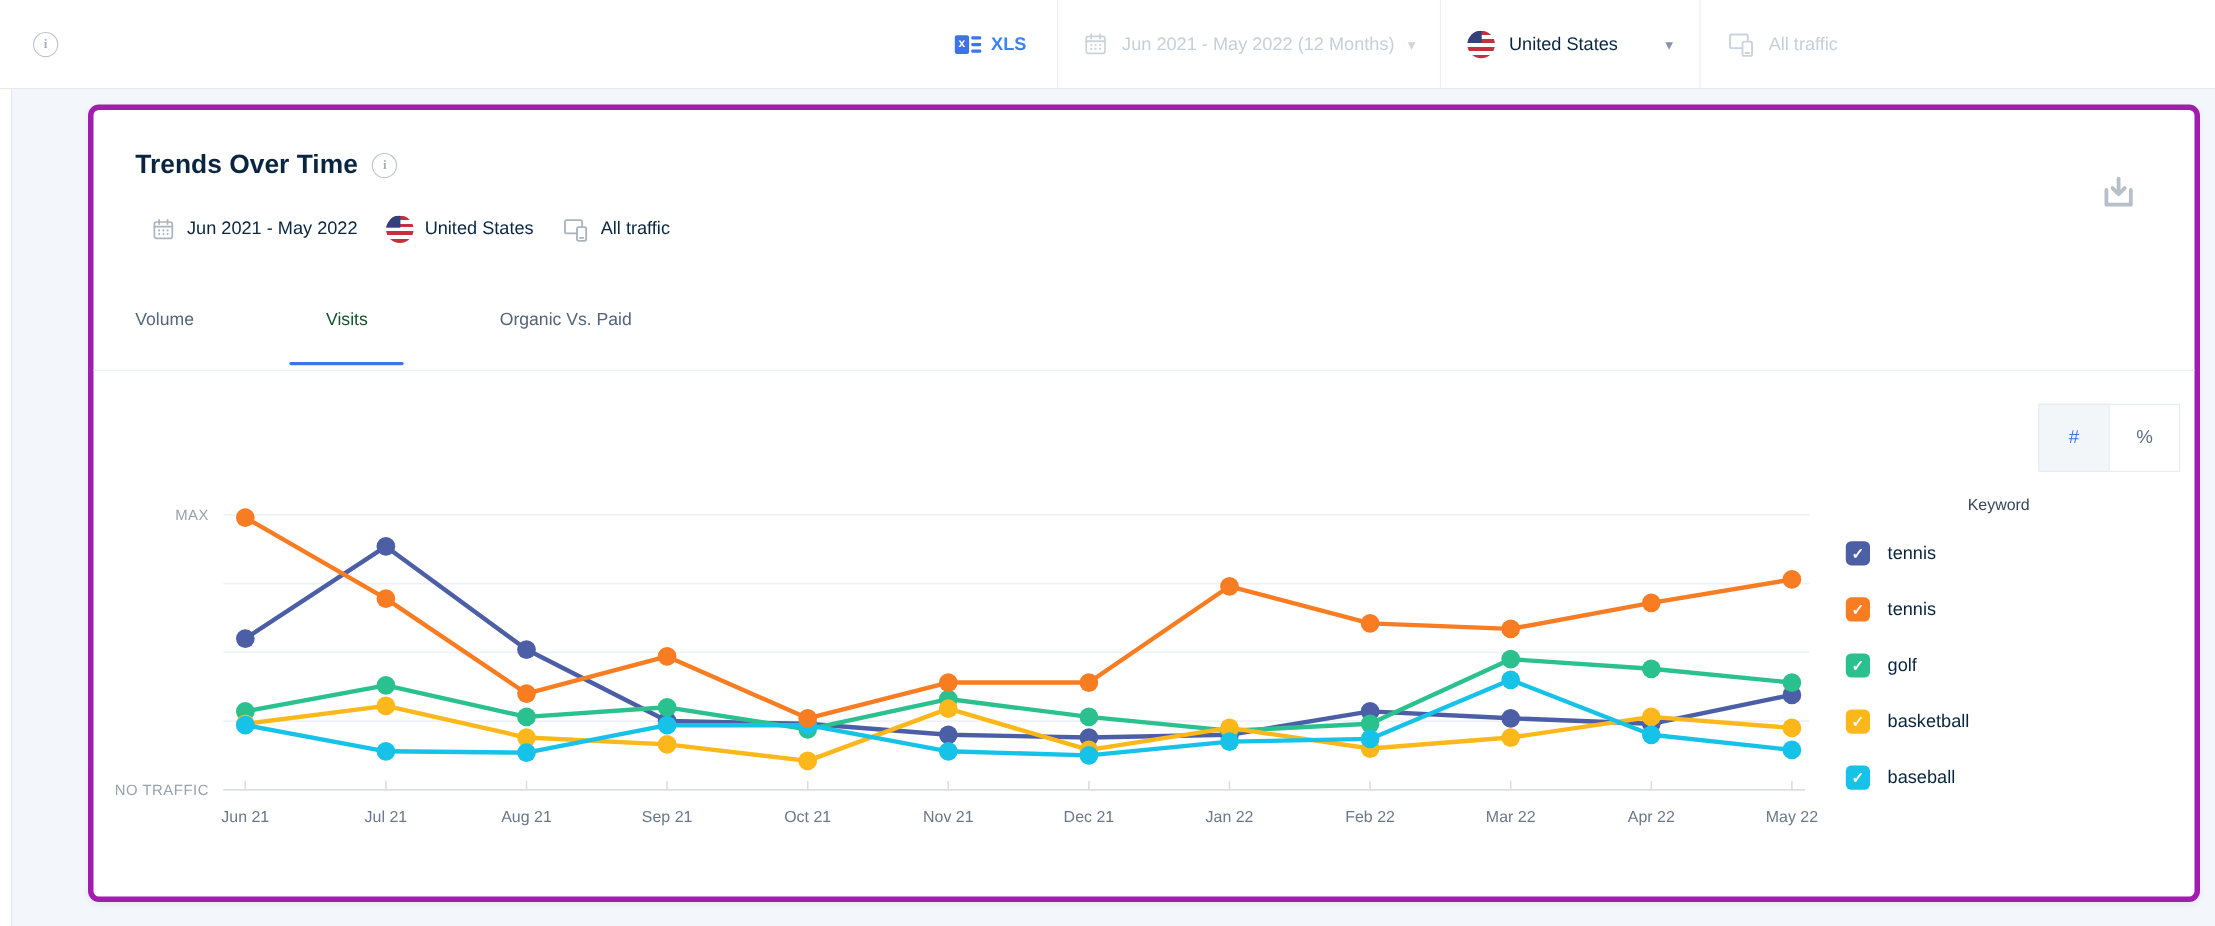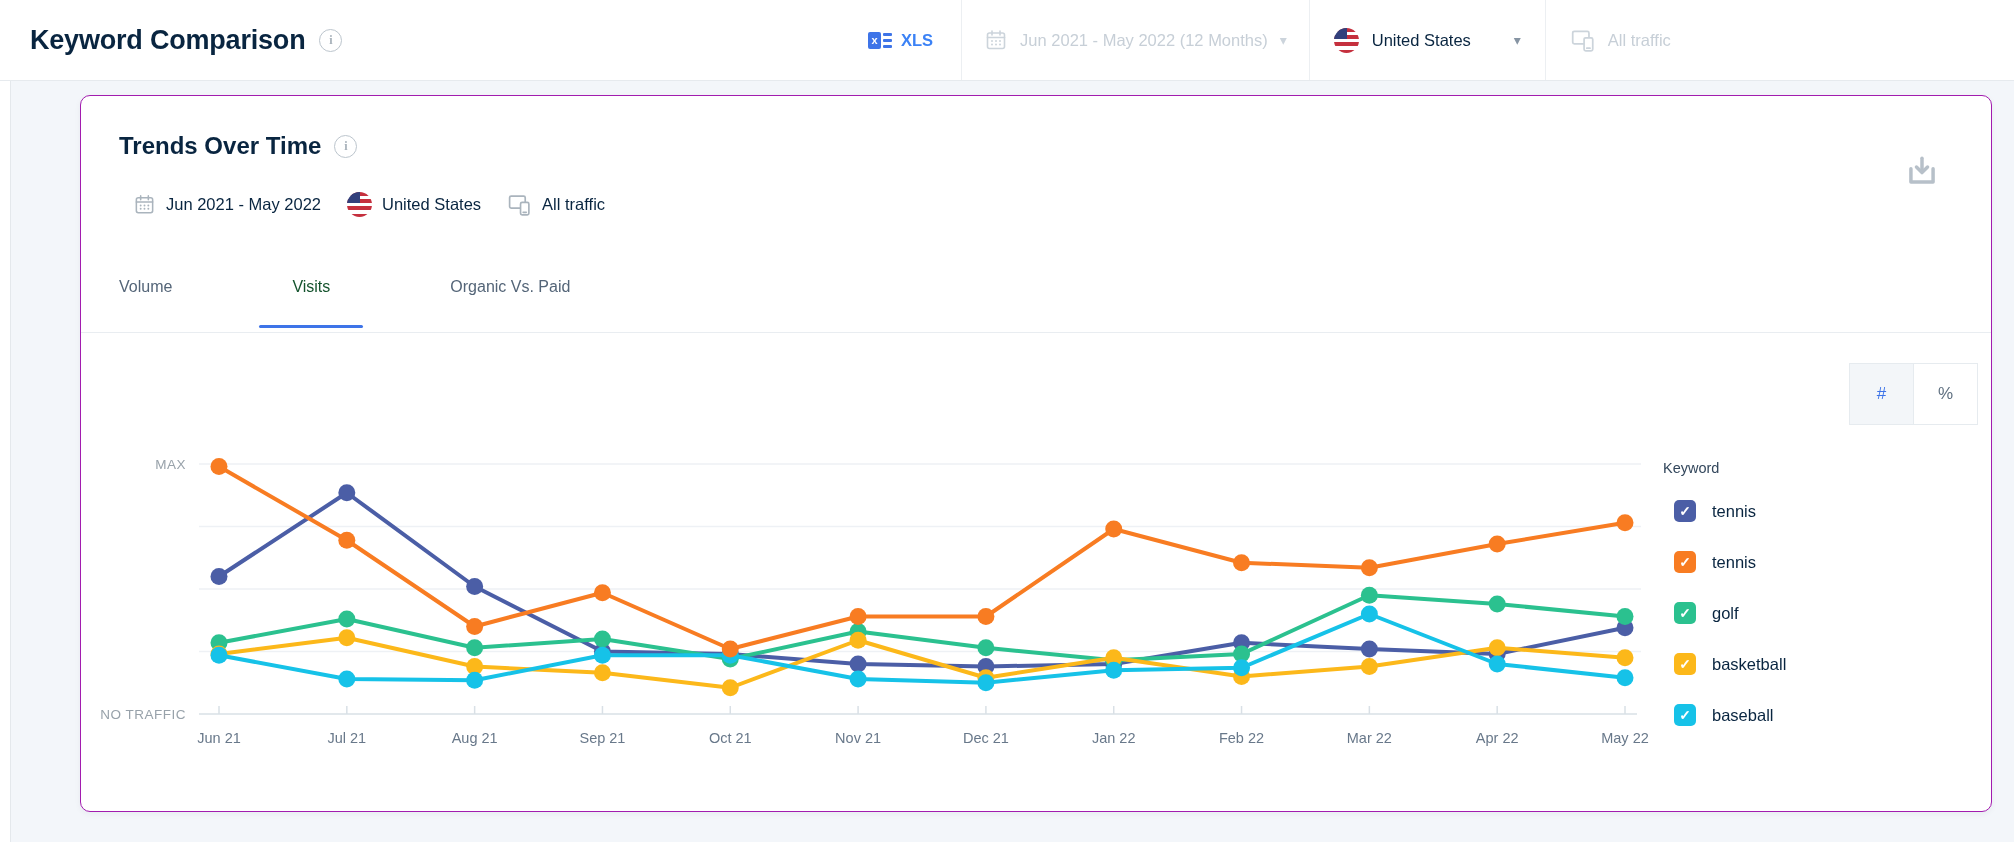--- a/index.html
+++ b/index.html
@@ -36,21 +36,21 @@
   .cal{display:inline-block;}
   
   .dev{display:inline-block;}
 
   
   .flag{width:25px;height:25px;border-radius:50%;position:relative;overflow:hidden;flex:0 0 auto;
         background:repeating-linear-gradient(180deg,#c5303e 0 3.6px,#fff 3.6px 7.2px);}
   .flag::before{content:'';position:absolute;left:0;top:0;width:13px;height:11px;background:#32407c;}
 
   
-  .card{position:absolute;left:80px;top:95px;width:1910px;height:715px;background:#fff;border:1px solid #a21caf;
+  .card{position:absolute;left:80px;top:95px;width:1910px;height:715px;background:#fff;border:5px solid #a21caf;
         border-radius:10px;box-shadow:0 2px 6px rgba(9,37,64,0.05);}
   .card-title-wrap{position:absolute;left:38px;top:36px;display:flex;align-items:center;gap:13px;}
   .card-title{font-size:24px;font-weight:bold;color:#092540;}
   .subtitle{position:absolute;left:52px;top:96px;display:flex;align-items:center;gap:10px;font-size:16.5px;color:#092540;}
   .subtitle .sp{width:6px;}
   .download-btn{position:absolute;right:48px;top:54px;width:42px;height:42px;display:flex;align-items:center;justify-content:center;cursor:pointer;border-radius:4px;}
 
   
   .tabs{position:absolute;left:38px;top:182px;display:flex;gap:120px;font-size:16px;}
   .tab{position:relative;color:#546578;padding-bottom:32px;cursor:pointer;}
@@ -59,38 +59,37 @@
   .tabs-divider{position:absolute;left:0;right:0;top:236px;height:1px;background:#e9edf1;}
 
   
   .unit-toggle{position:absolute;right:13px;top:267px;display:flex;}
   .ub{width:63px;height:60px;display:flex;align-items:center;justify-content:center;font-size:17px;border:1px solid #e6ebef;cursor:pointer;background:#fff;color:#5f7080;}
   .ub + .ub{border-left:none;}
   .ub.selected{background:#f3f6f9;color:#3e74e8;}
 
   
   .chart-svg{position:absolute;left:0;top:350px;}
-  .legend{position:absolute;left:1582px;top:364px;width:300px;}
+  .legend{position:absolute;left:1582px;top:352px;width:300px;text-align:center;}
   .legend-title{font-size:14.5px;color:#33475c;margin-bottom:24px;}
   .legend-item{display:flex;align-items:center;gap:16px;height:22px;margin-bottom:29px;margin-left:11px;font-size:16.5px;color:#092540;cursor:pointer;}
   .cbox{width:22px;height:22px;border-radius:5px;display:flex;align-items:center;justify-content:center;color:#fff;font-size:14px;font-weight:bold;flex:0 0 auto;}
 
   .ico-stroke{stroke:#aab4bd;fill:none;stroke-width:1.6;stroke-linecap:round;stroke-linejoin:round;}
   .ico-stroke-light{stroke:#ccd4db;fill:none;stroke-width:1.6;stroke-linecap:round;stroke-linejoin:round;}
   .ico-dl{stroke:#b7c0c9;fill:none;stroke-width:2.2;stroke-linecap:round;stroke-linejoin:round;}
 </style>
 </head>
 <body>
 
 <div id="app">
   <div class="left-strip"></div>
 
   <div class="topbar">
     <div class="page-title-wrap">
-      <span class="page-title">Keyword Comparison</span>
       <span class="info-icon">i</span>
     </div>
     <div class="topbar-controls">
       <div class="hsec hc-xls first">
         <span class="xls-ic">
           <span class="xl-left">x</span>
           <span class="xl-row" style="top:3px;"></span>
           <span class="xl-row" style="top:9px;"></span>
           <span class="xl-row" style="top:15px;"></span>
         </span>

